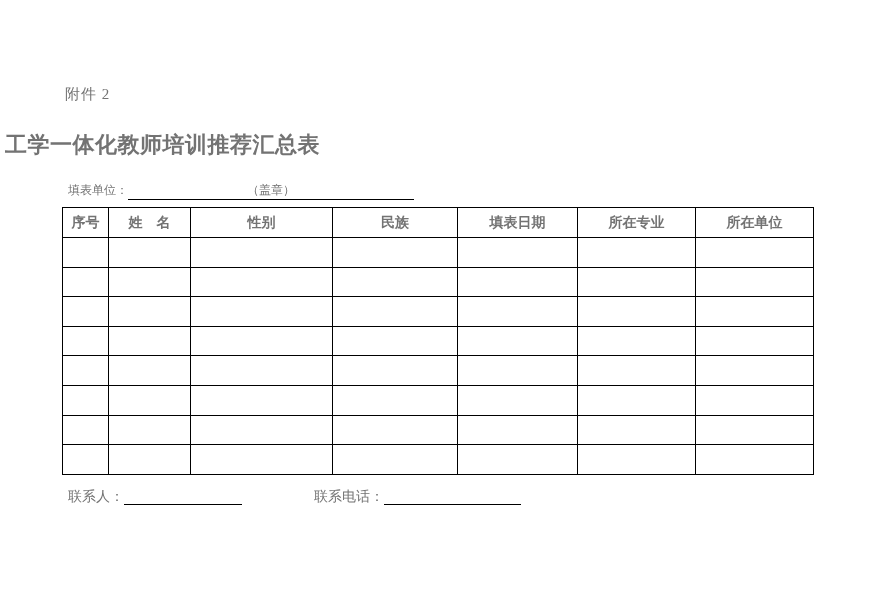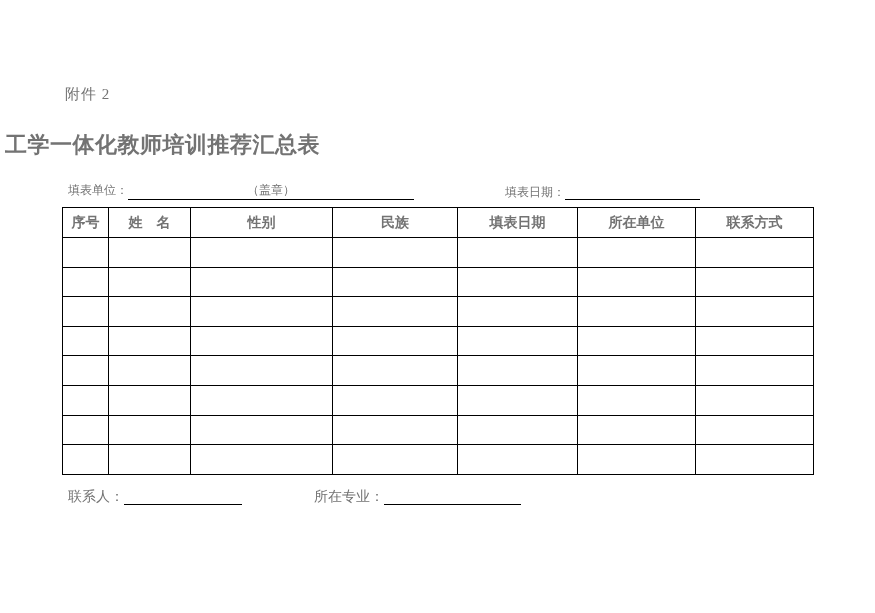--- a/index.html
+++ b/index.html
@@ -106,44 +106,41 @@
 <body>
 
 <div class="page">
 
   <div class="attachment">附件 2</div>
 
   <h1 class="title">工学一体化教师培训推荐汇总表</h1>
 
   <div class="form-row">
     <span>填表单位：</span><span class="blank seal-line"><span>（盖章）</span></span>
-    <span class="form-right">
-      <span>填表日期：</span><span class="blank empty date-line"></span>
-    </span>
   </div>
 
   <table class="summary">
     <colgroup>
       <col style="width:46px">
         <col style="width:82px">
         <col style="width:142px">
         <col style="width:125px">
         <col style="width:120px">
         <col style="width:118px">
         <col style="width:118px">
     </colgroup>
     <thead>
       <tr>
         <th>序号</th>
         <th>姓　名</th>
         <th>性别</th>
         <th>民族</th>
         <th>填表日期</th>
+        <th>所在专业</th>
         <th>所在单位</th>
-        <th>联系方式</th>
       </tr>
     </thead>
     <tbody>
         <tr>
           <td></td>
           <td></td>
           <td></td>
           <td></td>
           <td></td>
           <td></td>
@@ -209,16 +206,16 @@
           <td></td>
           <td></td>
           <td></td>
           <td></td>
           <td></td>
         </tr>
       </tbody>
   </table>
 
   <div class="footer-row">
-    <span>联系人：</span><span class="blank empty contact-line"></span><span class="phone-label">所在专业：</span><span class="blank empty phone-line"></span>
+    <span>联系人：</span><span class="blank empty contact-line"></span><span class="phone-label">联系电话：</span><span class="blank empty phone-line"></span>
   </div>
 
 </div>
 
 </body></html>

